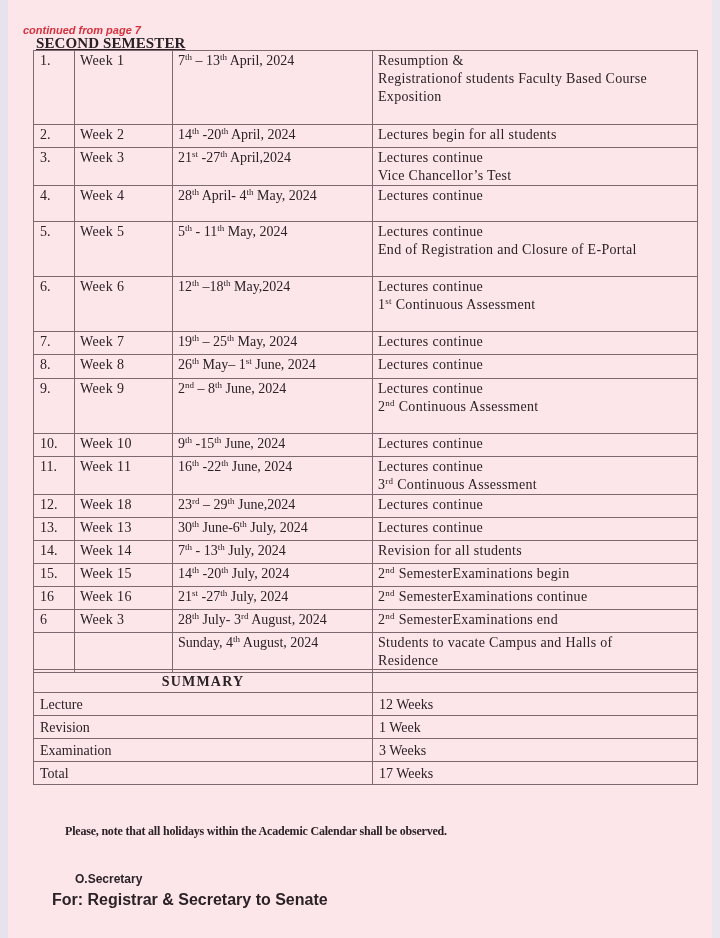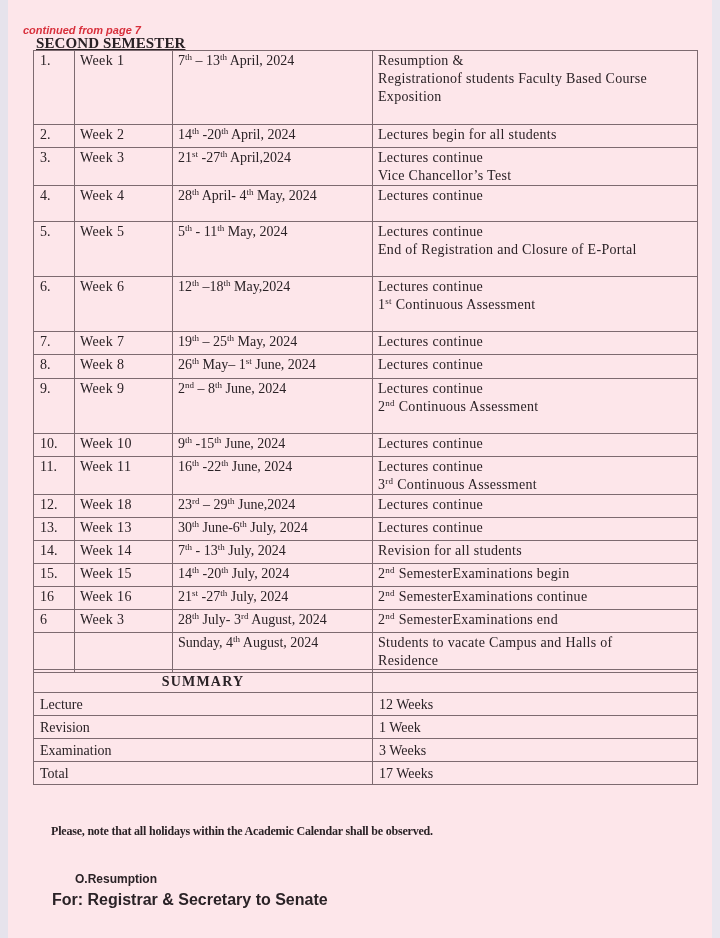--- a/index.html
+++ b/index.html
@@ -37,21 +37,21 @@
     #cal col.c3 { width: 200px; }
     #cal col.c4 { width: 325px; }
     .wk { letter-spacing: 0.4px; }
     .act { letter-spacing: 0.3px; }
     #summary { top: 669px; width: 664px; }
     #summary col.s1 { width: 339px; }
     #summary col.s2 { width: 325px; }
     #summary td { font-size: 14px; line-height: 18px; padding: 3px 6px 1px 6px; }
     .sum-head { text-align: center; font-weight: bold; letter-spacing: 1.2px; }
     .note {
-      position: absolute; left: 51px; top: 824px;
+      position: absolute; left: 65px; top: 824px;
       font-size: 12px; font-weight: bold; letter-spacing: -0.2px;
     }
     .signer {
       position: absolute; left: 75px; top: 872px;
       font-family: "Liberation Sans", sans-serif; font-size: 12px; font-weight: bold;
     }
     .signer-role {
       position: absolute; left: 52px; top: 891px;
       font-family: "Liberation Sans", sans-serif; font-size: 16px; font-weight: bold;
     }
@@ -251,14 +251,14 @@
         <td>3 Weeks</td>
       </tr>
       <tr style="height: 23px;">
         <td>Total</td>
         <td>17 Weeks</td>
       </tr>
     </tbody>
 </table>
 
 <div class="note">Please, note that all holidays within the Academic Calendar shall be observed.</div>
-<div class="signer">O.Resumption</div>
+<div class="signer">O.Secretary</div>
 <div class="signer-role">For: Registrar &amp; Secretary to Senate</div>
 
 </body></html>

